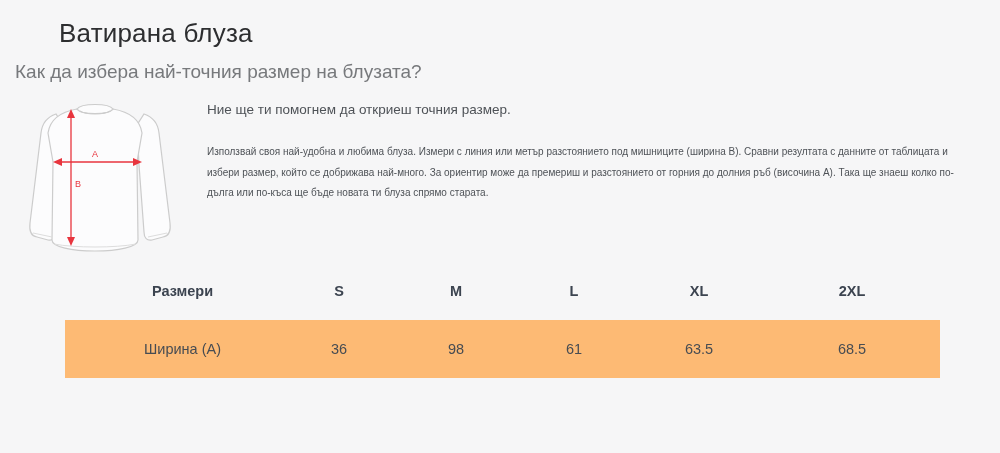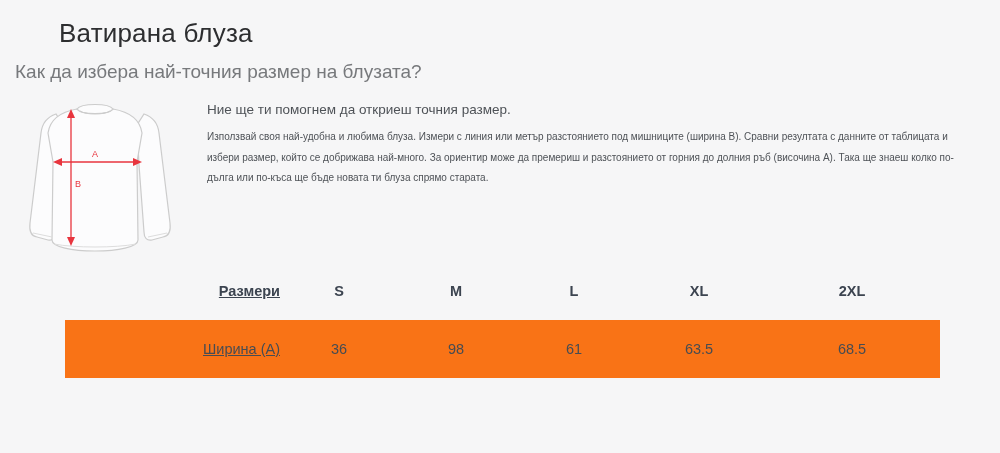--- a/index.html
+++ b/index.html
@@ -41,21 +41,21 @@
   .guide-text {
     position: absolute;
     left: 207px;
     top: 100px;
     width: 760px;
   }
   .guide-intro {
     font-size: 13.5px;
     line-height: 20px;
     color: #4e5257;
-    margin-bottom: 7px;
+    margin-bottom: 22px;
   }
   .guide-instructions {
     font-size: 10px;
     line-height: 20.5px;
     color: #4e5257;
   }
   .size-table {
     position: absolute;
     left: 65px;
     top: 262px;
@@ -63,28 +63,27 @@
     border-collapse: collapse;
     table-layout: fixed;
   }
   .size-table th, .size-table td {
     font-size: 14.5px;
     text-align: center;
     vertical-align: middle;
     padding: 0;
   }
   .size-table thead tr { height: 58px; }
-  .size-table tbody tr.row-width { height: 58px; background: #f97316; }
+  .size-table tbody tr.row-width { height: 58px; background: #fdba74; }
   .size-table tbody tr.row-length { height: 62px; background: #fafafb; }
   .size-table th { font-weight: 700; color: #3c4450; }
   .size-table td { color: #474c52; }
   .size-table .label-col {
-    text-align: right;
+    text-align: center;
     padding-left: 20px;
-    text-decoration: underline;
   }
   .col-label { width: 215px; }
   .col-s { width: 118px; }
   .col-m { width: 116px; }
   .col-l { width: 120px; }
   .col-xl { width: 130px; }
   .col-2xl { width: 176px; }
   svg text.arrow-label {
     font-family: "Liberation Sans", "DejaVu Sans", sans-serif;
     font-size: 9px;

